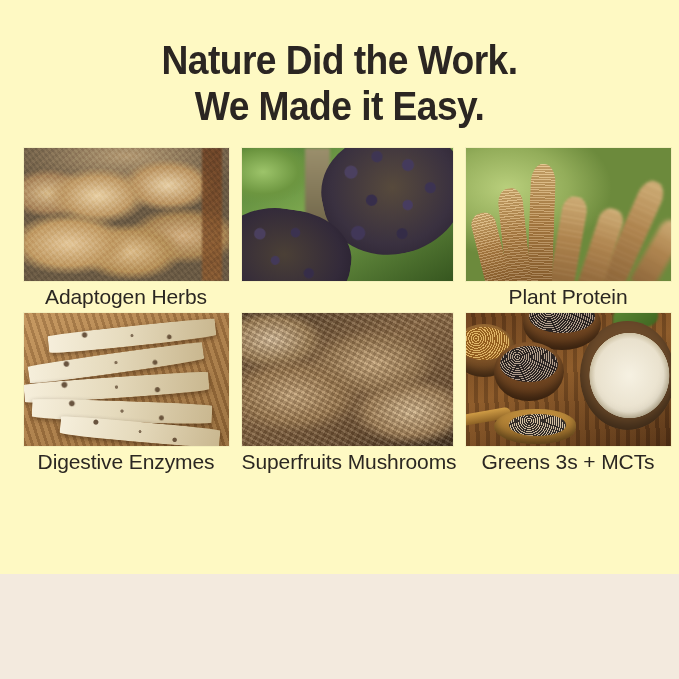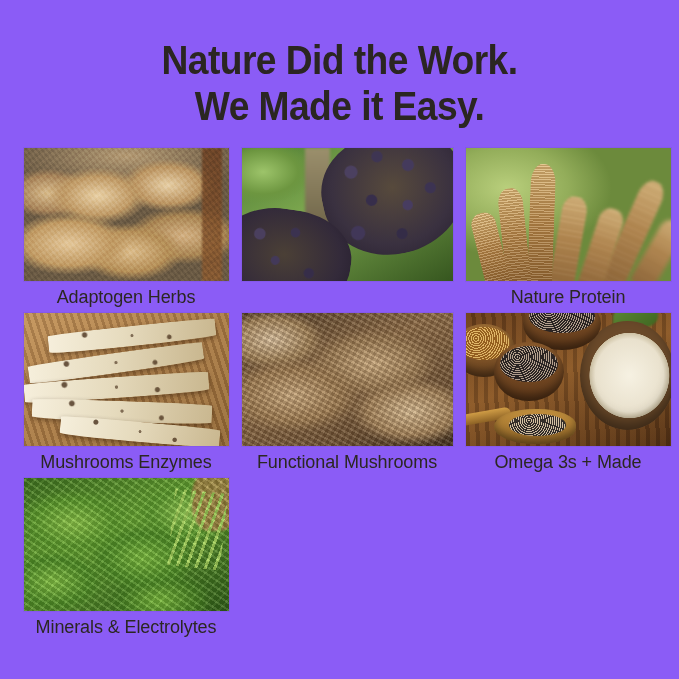--- a/index.html
+++ b/index.html
@@ -9,22 +9,22 @@
   body {
     width: 679px;
     height: 679px;
     background: #f3eade;
     font-family: "Liberation Sans", sans-serif;
     overflow: hidden;
   }
   .poster {
     position: relative;
     width: 679px;
-    height: 679px;
-    background: #8b5cf6;
+    height: 574px;
+    background: #fef9c3;
     box-sizing: border-box;
   }
   .headline {
     padding-top: 38px;
     text-align: center;
     color: #2b2622;
     font-weight: 700;
     font-size: 40px;
     line-height: 1.14;
     letter-spacing: -0.6px;
@@ -57,21 +57,21 @@
   }
   .thumb .art {
     position: absolute;
     inset: 0;
   }
   .caption {
     height: 32px;
     line-height: 32px;
     text-align: center;
     color: #2b2722;
-    font-size: 18px;
+    font-size: 21px;
     font-weight: 400;
     white-space: nowrap;
     letter-spacing: -0.1px;
   }
 
   
   .art-adaptogen {
     background:
       radial-gradient(ellipse 38% 30% at 22% 72%, #e4c79a 0%, #c09a63 55%, rgba(170,130,80,0) 78%),
       radial-gradient(ellipse 32% 27% at 52% 78%, #dcbd8c 0%, #b58f58 56%, rgba(160,120,72,0) 80%),
@@ -434,62 +434,53 @@
         <div class="art art-protein">
           <div class="spike s7"></div>
           <div class="spike s6"></div>
           <div class="spike s5"></div>
           <div class="spike s4"></div>
           <div class="spike s3"></div>
           <div class="spike s2"></div>
           <div class="spike s1"></div>
         </div>
       </div>
-      <div class="caption">Nature Protein</div>
+      <div class="caption">Plant Protein</div>
     </div>
 
     <div class="cell">
       <div class="thumb">
         <div class="art art-enzymes">
           <div class="root r4"></div>
           <div class="root r1"></div>
           <div class="root r2"></div>
           <div class="root r3"></div>
           <div class="root r5"></div>
         </div>
       </div>
-      <div class="caption">Mushrooms Enzymes</div>
+      <div class="caption">Digestive Enzymes</div>
     </div>
 
     <div class="cell">
       <div class="thumb">
         <div class="art art-mushrooms"></div>
       </div>
-      <div class="caption">Functional Mushrooms</div>
+      <div class="caption">Superfruits Mushrooms</div>
     </div>
 
     <div class="cell">
       <div class="thumb">
         <div class="art art-omega">
           <div class="leaf"></div>
           <div class="coconut"></div>
           <div class="bowl b3"></div>
           <div class="bowl b1"></div>
           <div class="bowl b2"></div>
           <div class="handle"></div>
           <div class="spoon"></div>
         </div>
       </div>
-      <div class="caption">Omega 3s + Made</div>
-    </div>
-
-    <div class="cell">
-      <div class="thumb">
-        <div class="art art-minerals">
-          <div class="basket"></div>
-          <div class="stems"></div>
-        </div>
-      </div>
-      <div class="caption">Minerals &amp; Electrolytes</div>
-    </div>
+      <div class="caption">Greens 3s + MCTs</div>
+    </div>
+
 
   </div>
 </div>
 
 </body></html>

